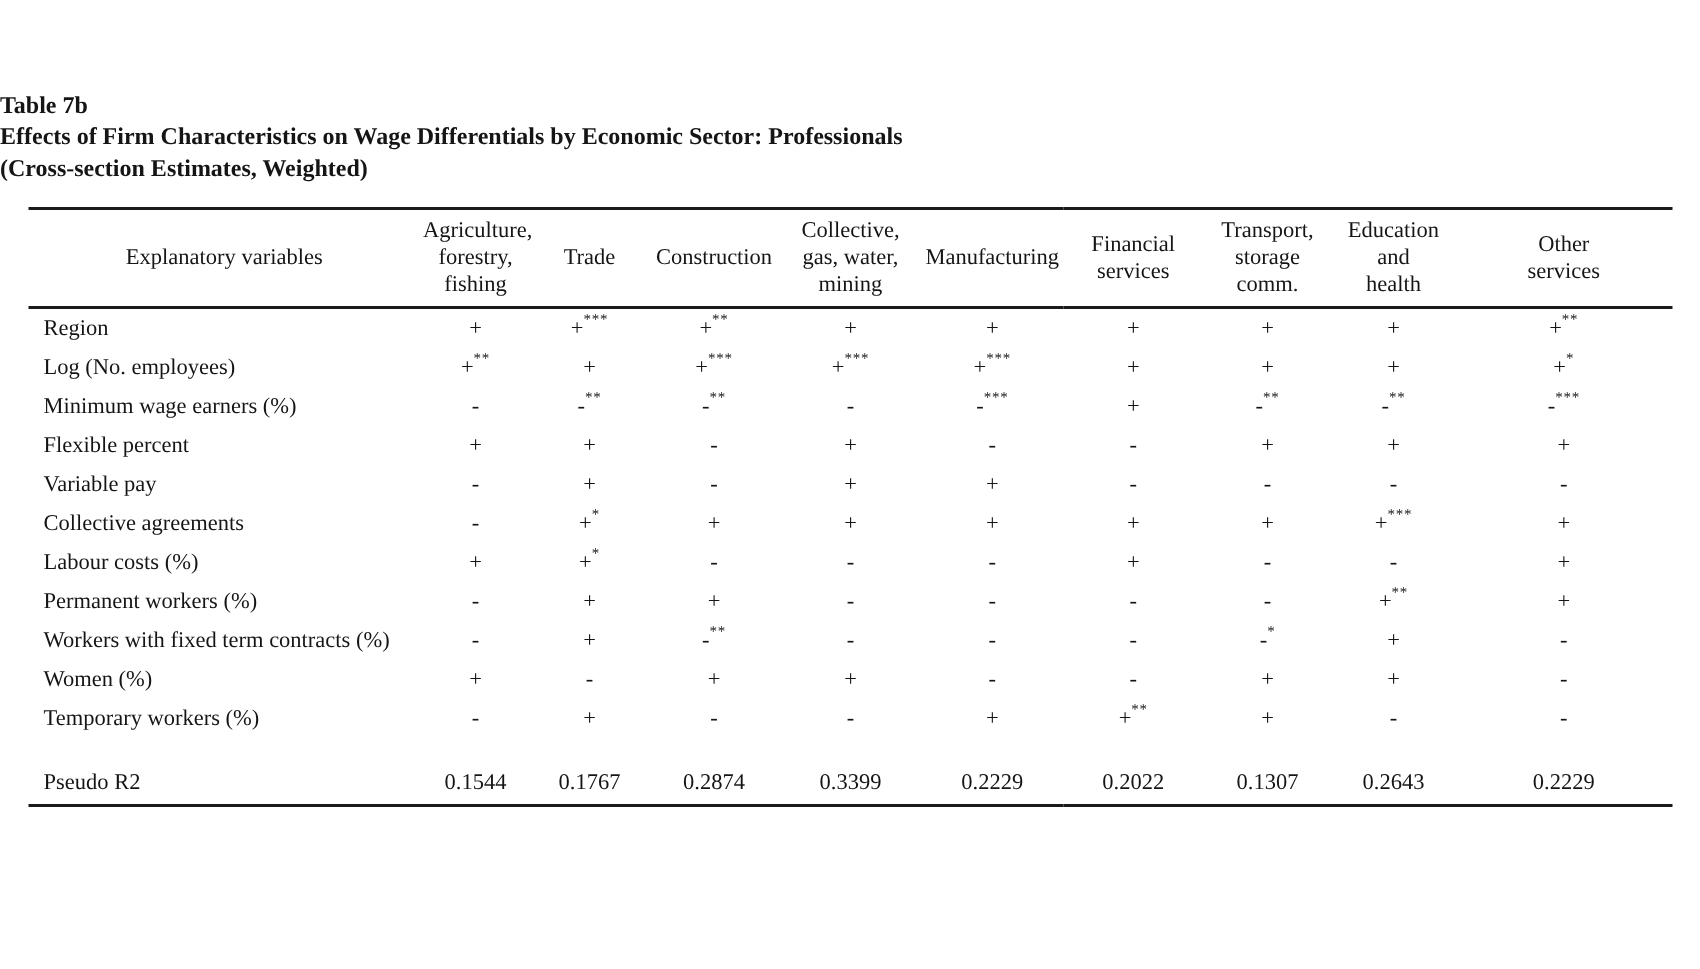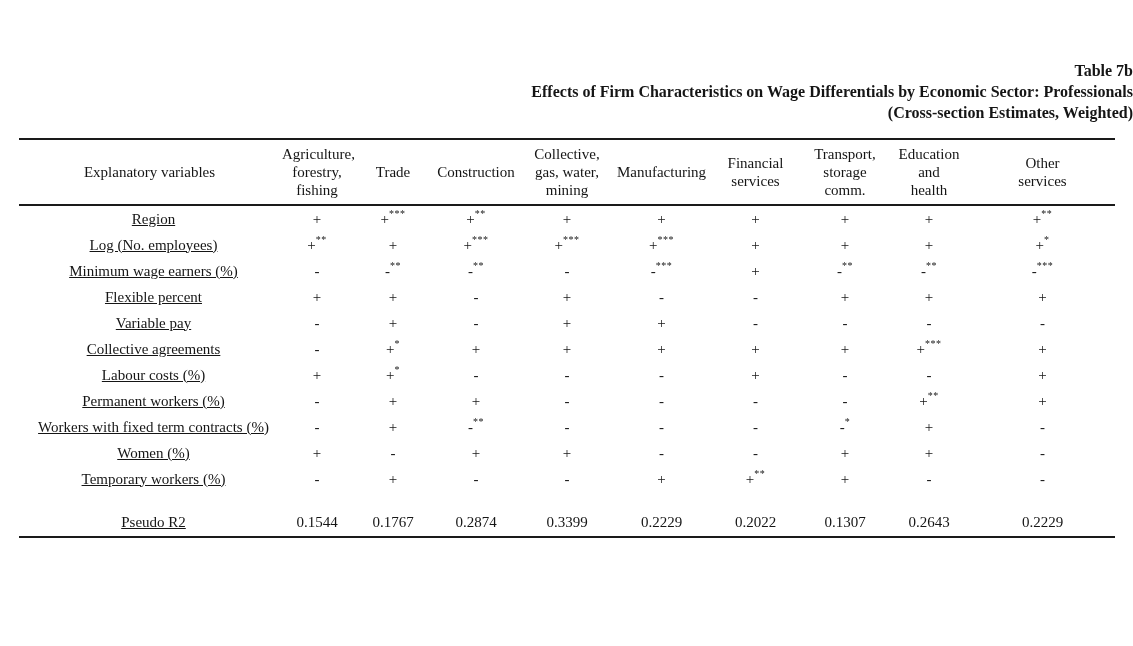--- a/index.html
+++ b/index.html
@@ -16,21 +16,21 @@
     color: #151515;
   }
   .page {
     position: absolute;
     top: 0; left: 0;
     width: 1133px;
     height: 646px;
   }
   .title-block {
     margin-top: 60px;
-    text-align: right;
+    text-align: left;
     font-weight: bold;
     font-size: 16px;
     line-height: 21px;
   }
   table.results {
     border-collapse: collapse;
     table-layout: fixed;
     width: 1096px;
     margin: 15px 0 0 19px;
     border-top: 2px solid #1a1a1a;
@@ -47,24 +47,23 @@
     line-height: 18px;
   }
   table.results tbody td {
     font-size: 15px;
     text-align: center;
     height: 26px;
     padding: 0 2px;
     vertical-align: middle;
   }
   table.results td.rowlabel {
-    text-align: center;
+    text-align: left;
     padding-left: 10px;
     white-space: nowrap;
-    text-decoration: underline;
   }
   table.results tr.spacer td {
     height: 16px;
   }
   table.results tr.summary td {
     height: 28px;
   }
   table.results sup {
     font-size: 10px;
     line-height: 0;

